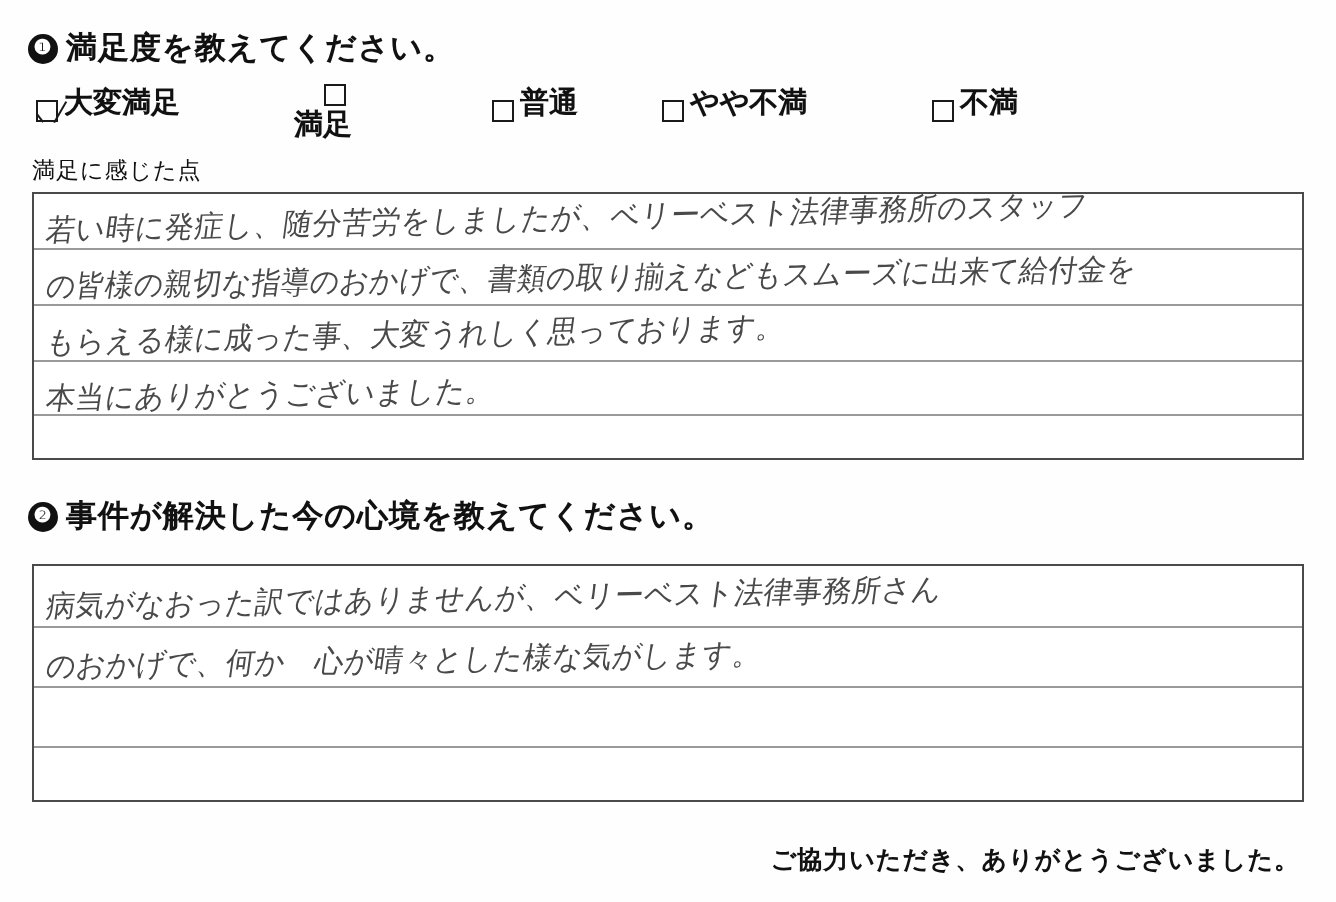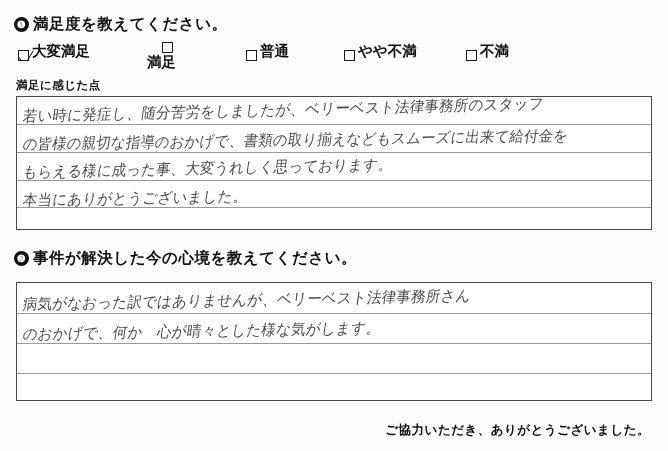--- a/index.html
+++ b/index.html
@@ -94,21 +94,20 @@
     height: 5px;
     border-left: 1.6px solid #1a1a1a;
     transform: rotate(-38deg);
   }
   
   .box-label {
     position: absolute;
     font-size: 11.5px;
     color: #111;
     letter-spacing: 0.5px;
-    font-weight: bold;
   }
   .ruled-box {
     position: absolute;
     border: 1px solid #4a4a4a;
     box-sizing: border-box;
     background: #ffffff;
     overflow: hidden;
   }
   .rule-line {
     position: absolute;
@@ -167,21 +166,21 @@
       <span>大変満足</span>
     </div>
     <div class="option" style="left:133px;flex-direction:column;">
       <span class="checkbox"></span>
       <span>満足</span>
     </div>
     <div class="option" style="left:232px;">
       <span class="checkbox"></span>
       <span>普通</span>
     </div>
-    <div class="option" style="left:330px;">
+    <div class="option" style="left:317px;">
       <span class="checkbox"></span>
       <span>やや不満</span>
     </div>
     <div class="option" style="left:452px;">
       <span class="checkbox"></span>
       <span>不満</span>
     </div>
   </div>
 
   <div class="box-label" style="left:16px; top:78px;">満足に感じた点</div>

